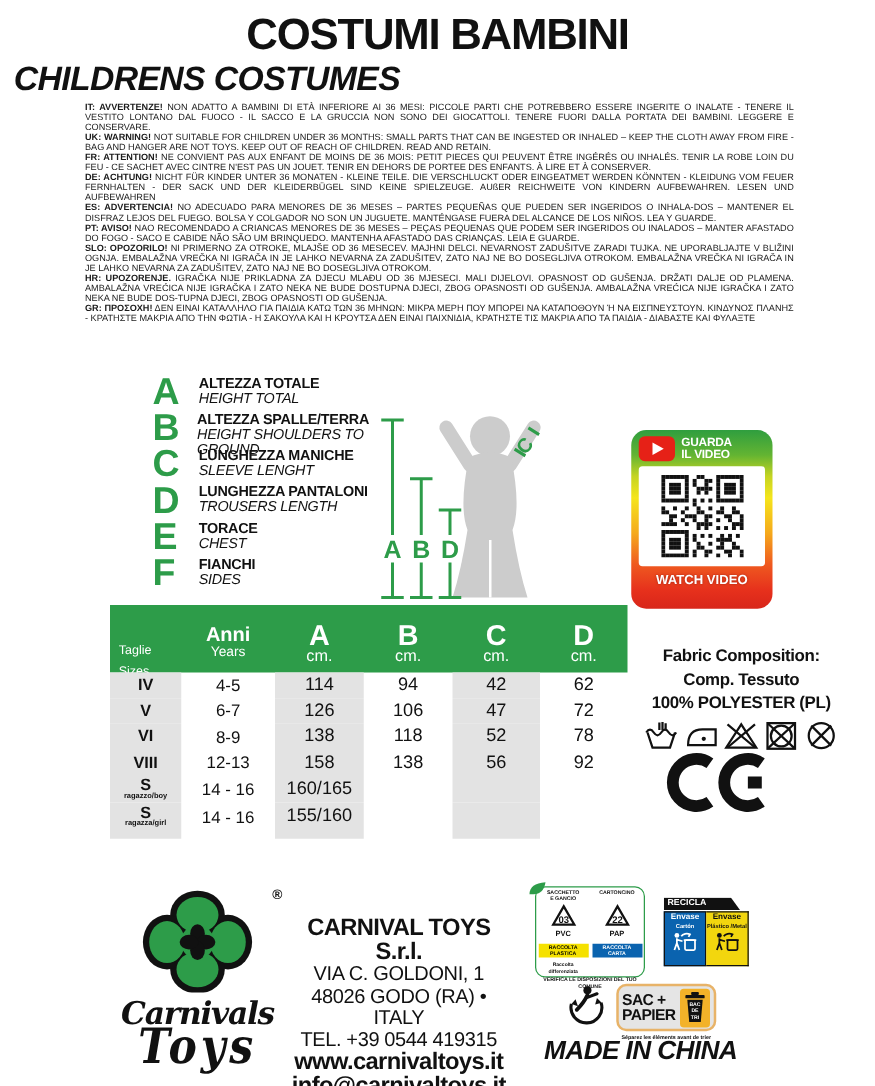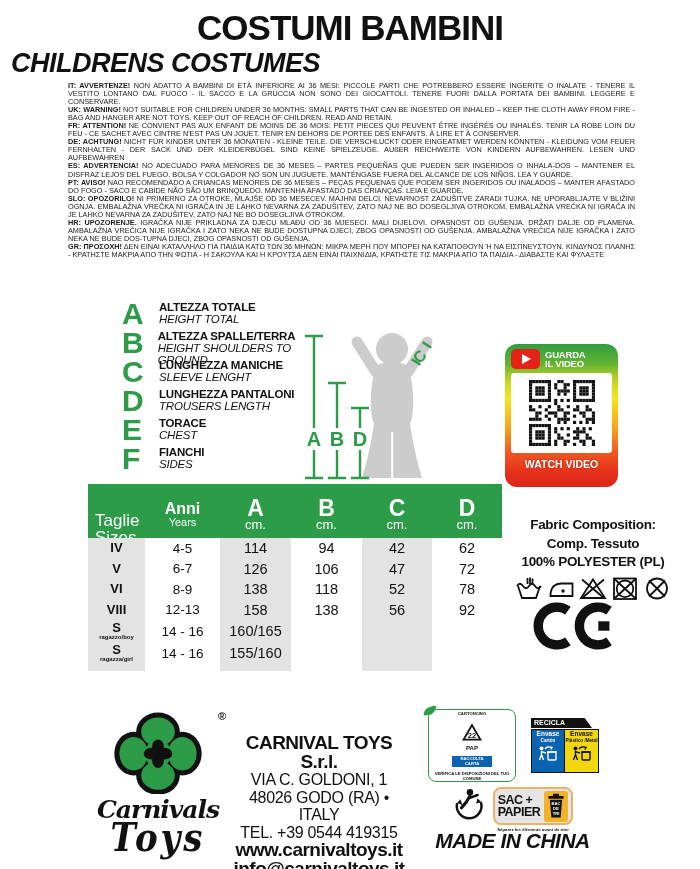--- a/index.html
+++ b/index.html
@@ -33,21 +33,21 @@
   .vb-qr{position:absolute;left:6px;top:29px;right:6px;height:80px;background:#fff;border-radius:3px;
          display:flex;align-items:center;justify-content:center;}
   .vb-qr svg{width:66px;height:66px;}
   .vb-bottom{position:absolute;top:114px;left:0;width:100%;text-align:center;color:#fff;
              font-weight:800;font-size:10.5px;text-shadow:0 0 2px rgba(100,0,0,.55);}
 
   .table{position:absolute;left:88px;top:484px;width:414px;}
   .thead{display:grid;grid-template-columns:57px 75px 71px 71px 70px 70px;background:var(--green,#2D9C49);
          color:#fff;height:54px;align-items:center;}
   .th{text-align:center;}
-  .th.c0{text-align:left;padding-left:7px;font-size:17px;line-height:17px;font-weight:500;margin-top:28px;}
+  .th.c0{text-align:left;padding-left:7px;font-size:10px;line-height:17px;font-weight:500;margin-top:28px;}
   .th-anni{font-size:16px;font-weight:800;line-height:14px;}
   .th-years{font-size:11px;line-height:12px;}
   .th-letter{font-size:23px;font-weight:800;line-height:19px;}
   .th-unit{font-size:13px;line-height:13px;}
   .tbody{padding-bottom:0;}
   .trow{display:grid;grid-template-columns:57px 75px 71px 71px 70px 70px;align-items:center;}
   .trow>div{text-align:center;height:100%;display:flex;flex-direction:column;justify-content:center;}
   .trow .shade{background:var(--cellgray,#E3E3E3);}
   .cell-size{font-size:13px;font-weight:800;line-height:12px;}
   .cell-sub{font-size:6px;font-weight:800;line-height:6px;}
@@ -661,20 +661,33 @@
     <div class="addr-strong">info@carnivaltoys.it</div>
   </div>
 
   <div class="recycle-it">
     <svg class="leaf" viewBox="0 0 20 16">
       <path d="M2 14 Q2 3 18 2 Q16 14 6 14 Z" fill="#2D9C49"></path>
     </svg>
     <div class="ri-cols">
       <div class="ri-col">
         <div class="ri-label">
+          <div>SACCHETTO</div>
+          <div>E GANCIO</div>
+        </div>
+        <svg class="ri-loop" viewBox="0 0 34 30">
+          <path d="M17 4 L28 23 H6 Z" fill="none" stroke="#111" stroke-width="2.4"></path>
+          <text x="17" y="21" text-anchor="middle" font-size="10" font-weight="bold" fill="#111">03</text>
+        </svg>
+        <div class="ri-mat">PVC</div>
+        <div class="ri-tag y">RACCOLTA PLASTICA</div>
+        <div class="ri-note1">Raccolta differenziata</div>
+      </div>
+      <div class="ri-col">
+        <div class="ri-label">
           <div>CARTONCINO</div>
           <div></div>
         </div>
         <svg class="ri-loop" viewBox="0 0 34 30">
           <path d="M17 4 L28 23 H6 Z" fill="none" stroke="#111" stroke-width="2.4"></path>
           <text x="17" y="21" text-anchor="middle" font-size="10" font-weight="bold" fill="#111">22</text>
         </svg>
         <div class="ri-mat">PAP</div>
         <div class="ri-tag b">RACCOLTA CARTA</div>
         <div class="ri-note1"></div>

